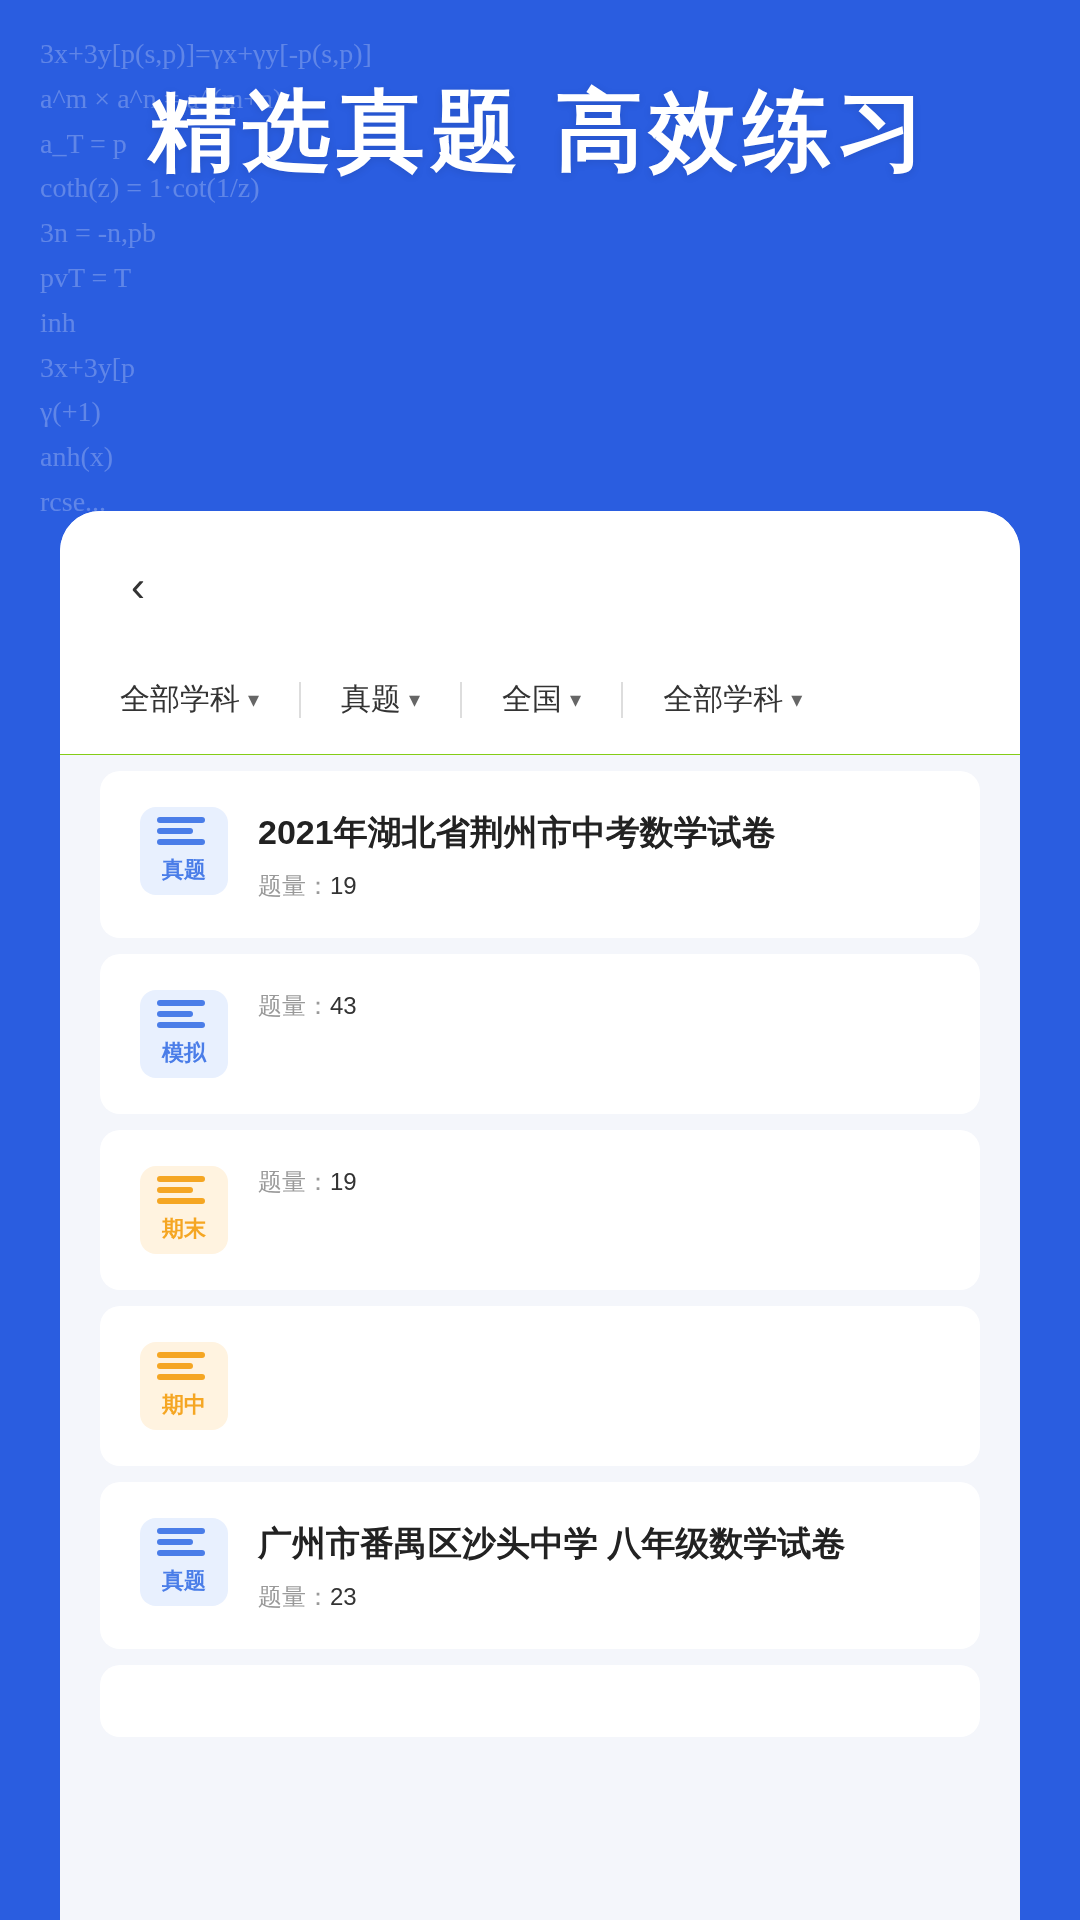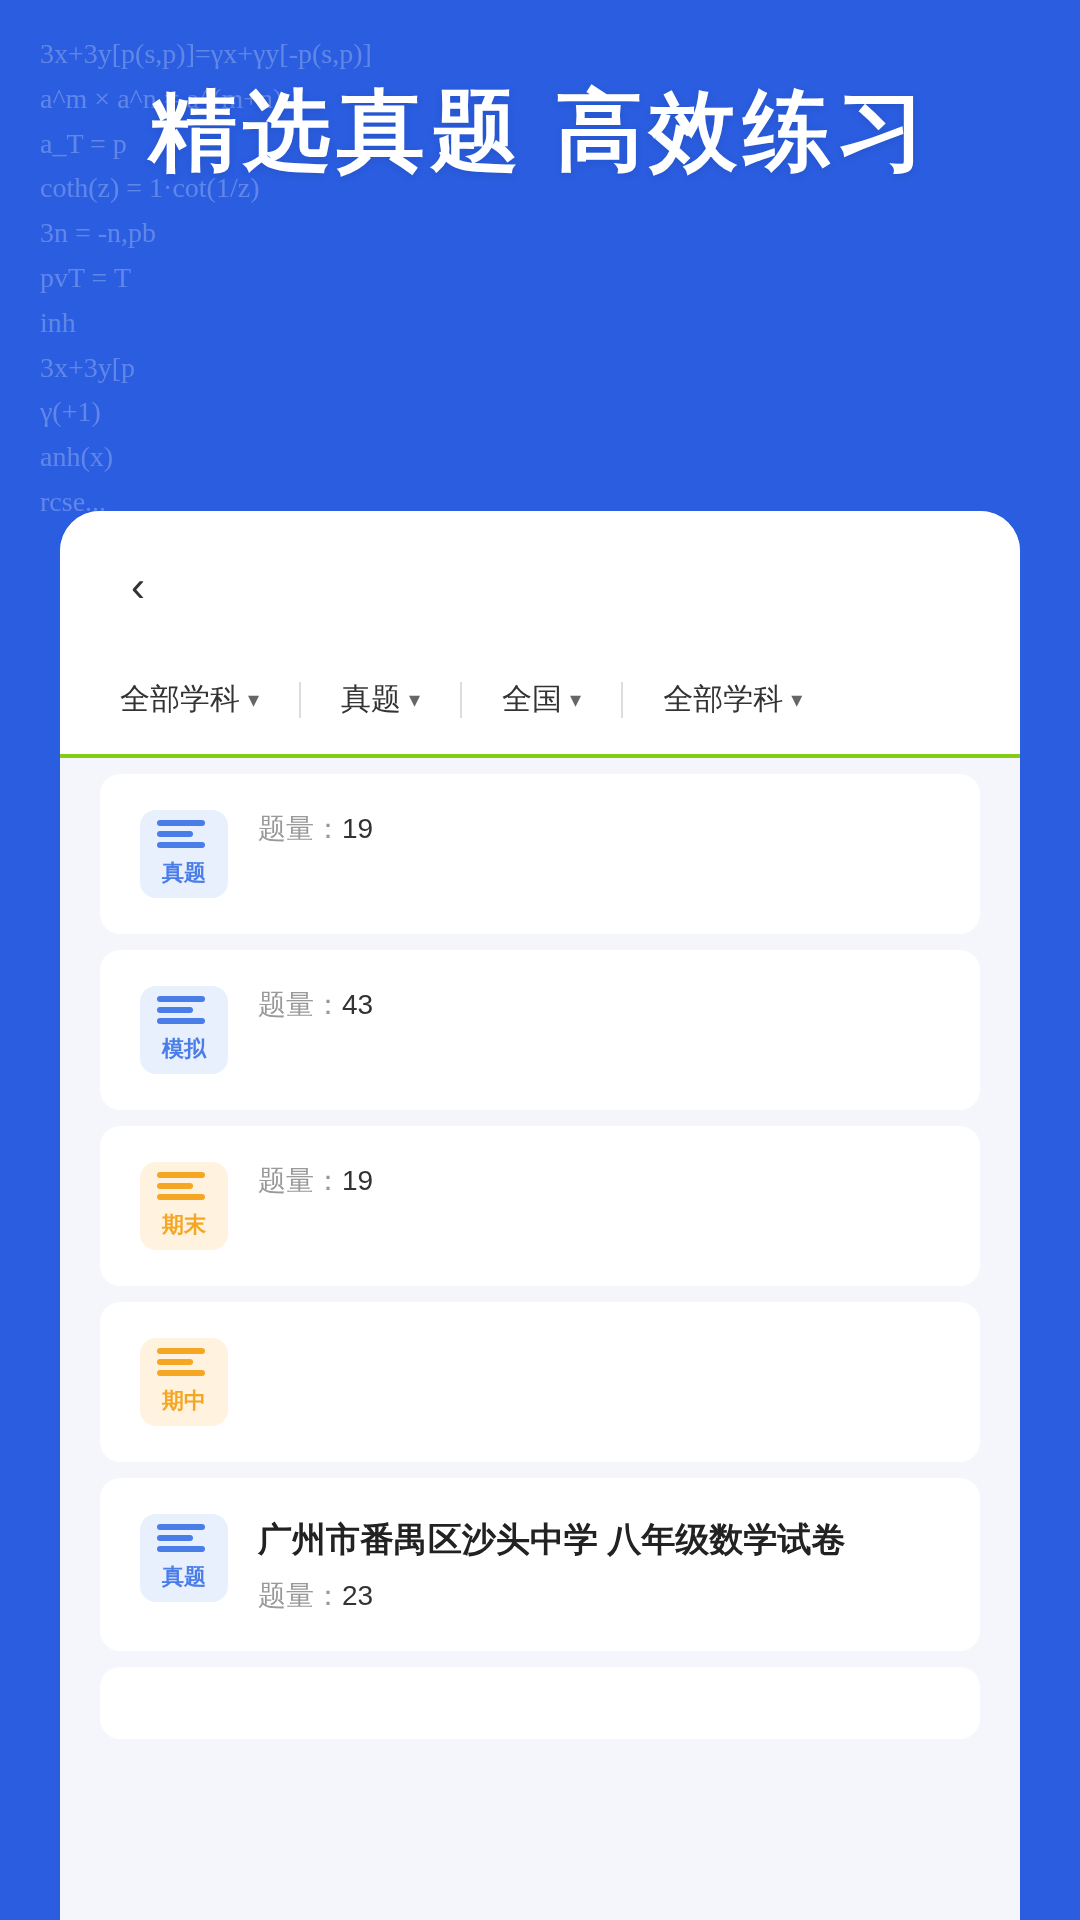--- a/index.html
+++ b/index.html
@@ -89,21 +89,21 @@
       font-weight: 600;
       color: #222;
       margin-right: 56px;
     }
 
     .filter-bar {
       display: flex;
       align-items: center;
       padding: 24px 40px;
       background: white;
-      border-bottom: 4px solid #84cc16;
+      border-bottom: 1px solid #84cc16;
       gap: 12px;
     }
 
     .filter-item {
       display: flex;
       align-items: center;
       gap: 8px;
       padding: 10px 20px;
       font-size: 30px;
       color: #333;
@@ -203,21 +203,21 @@
 
     .item-title {
       font-size: 34px;
       font-weight: 600;
       color: #222;
       line-height: 1.5;
       margin-bottom: 12px;
     }
 
     .item-meta {
-      font-size: 28px;
+      font-size: 24px;
       color: #999;
     }
 
     .item-meta span {
       color: #333;
     }
   </style>
 </head>
 <body>
 
@@ -271,20 +271,21 @@
   <div class="list-item">
     <div class="item-icon icon-blue">
       <div class="icon-lines">
         <div class="icon-line icon-line-long icon-line-blue"></div>
         <div class="icon-line icon-line-short icon-line-blue"></div>
         <div class="icon-line icon-line-long icon-line-blue"></div>
       </div>
       <span class="icon-label icon-label-blue">真题</span>
     </div>
     <div class="item-content">
+      <div class="item-title">2021年湖北省荆州市中考数学试卷</div>
       <div class="item-meta">题量：<span>19</span></div>
     </div>
   </div>
       <div class="list-item">
     <div class="item-icon icon-blue">
       <div class="icon-lines">
         <div class="icon-line icon-line-long icon-line-blue"></div>
         <div class="icon-line icon-line-short icon-line-blue"></div>
         <div class="icon-line icon-line-long icon-line-blue"></div>
       </div>

